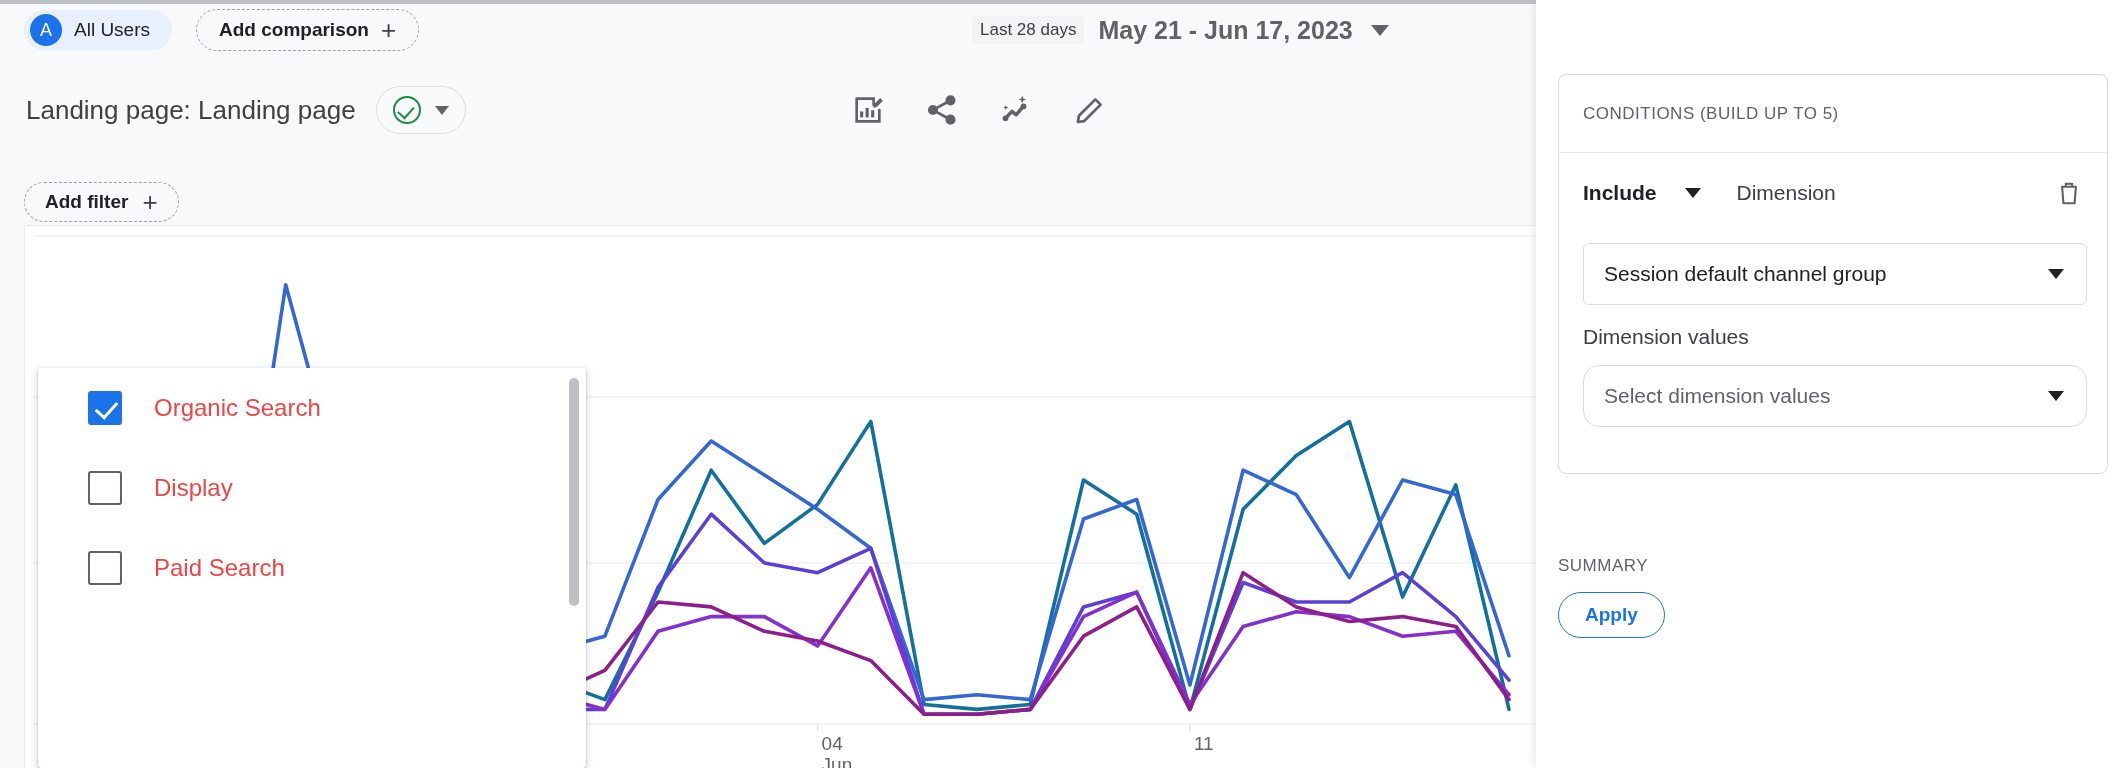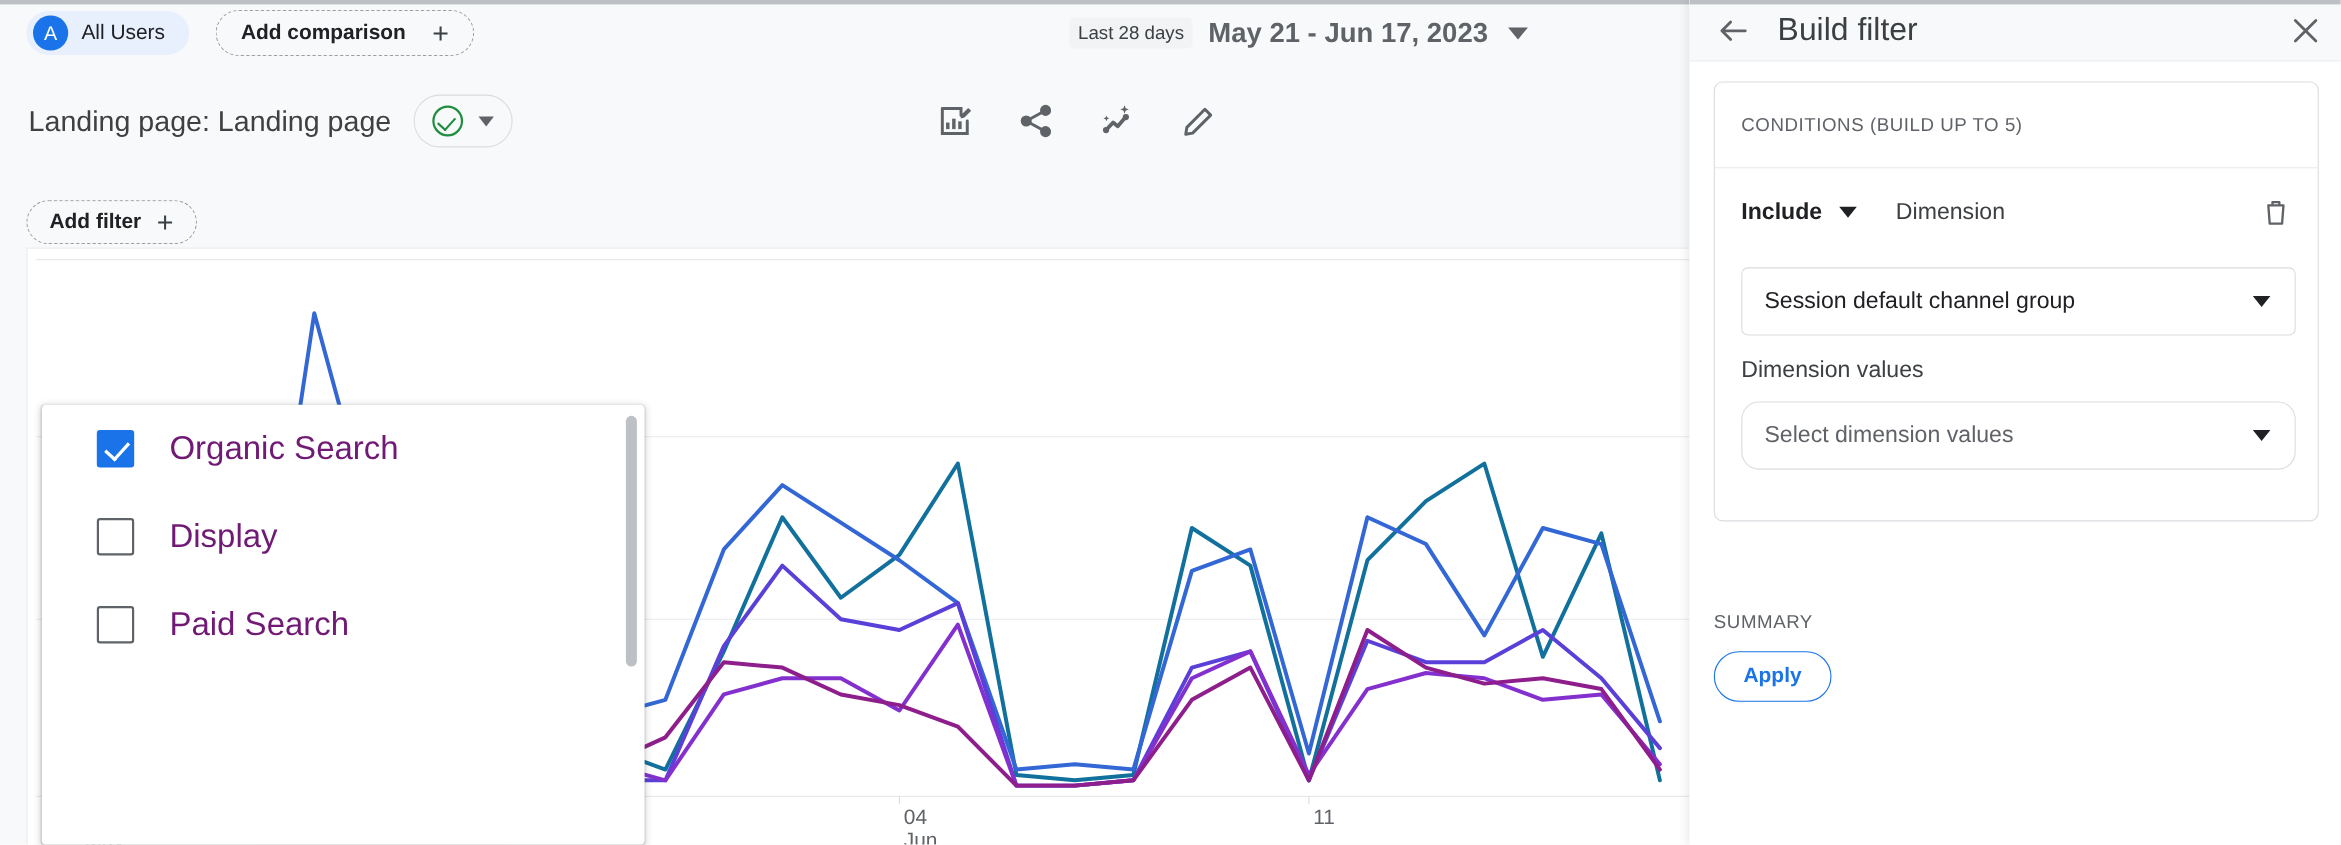--- a/index.html
+++ b/index.html
@@ -37,21 +37,21 @@
   }
   .audience-avatar {
     width: 32px; height: 32px; border-radius: 50%;
     background: #1a73e8; color: #fff;
     display: flex; align-items: center; justify-content: center;
     font-size: 18px; font-weight: 400; line-height: 1;
   }
   .audience-label { font-size: 19px; color: #202124; white-space: nowrap; }
 
   .add-comparison {
-    display: flex; align-items: center; gap: 24px;
+    display: flex; align-items: center; gap: 12px;
     height: 42px; padding: 0 22px;
     margin-left: 24px;
     border: 1.6px dashed #9aa0a6; border-radius: 21px;
     background: transparent;
     cursor: pointer;
   }
   .add-comparison-label { font-size: 19px; color: #202124; font-weight: 700; white-space: nowrap; }
   .plus-glyph { font-size: 26px; color: #3c4043; line-height: 1; font-weight: 300; }
 
   .daterange-wrap {
@@ -199,21 +199,21 @@
     font-size: 17px; letter-spacing: 0.5px;
     color: #5f6368; font-weight: 400; white-space: nowrap;
   }
   .condition-row {
     height: 80px;
     display: flex; align-items: center;
     position: relative;
   }
   .include-select {
     margin-left: 24px;
-    display: flex; align-items: center; gap: 11px;
+    display: flex; align-items: center; gap: 24px;
     cursor: pointer;
   }
   .include-label { font-size: 21px; color: #202124; font-weight: 700; }
   .dimension-label { margin-left: 36px; font-size: 21px; color: #3c4043; }
   .trash-btn { position: absolute; right: 20px; width: 36px; height: 36px; display:flex; align-items:center; justify-content:center; cursor:pointer; }
 
   .dim-select {
     position: absolute; left: 24px; top: 168px;
     width: 504px; height: 62px;
     border: 1px solid #dadce0; border-radius: 6px;
@@ -281,21 +281,21 @@
   }
   .cb.checked { background: #1a73e8; border-color: #1a73e8; }
   .cb.checked::after {
     content: "";
     position: absolute; left: 10px; top: 4px;
     width: 10px; height: 18px;
     border-right: 3.6px solid #fff;
     border-bottom: 3.6px solid #fff;
     transform: rotate(42deg);
   }
-  .values-option-label { margin-left: 32px; font-size: 30px; color: #701a75; white-space: nowrap; }
+  .values-option-label { margin-left: 32px; font-size: 24px; color: #ef4444; white-space: nowrap; }
   .dropdown-scrollbar {
     position: absolute; right: 7px; top: 10px;
     width: 10px; height: 228px;
     background: #bdc1c6; border-radius: 5px;
   }
 </style>
 </head>
 <body>
 
 <div class="page">
@@ -391,34 +391,20 @@
             <div class="x-tick" style="left:1168.9px; top:508.0px;">11</div>
           </div>
       </div>
       <div class="chart-scrollbar-track">
         <div class="chart-scrollbar"></div>
       </div>
     </div>
   </div>
 
   <div class="side-panel">
-    <div class="panel-header">
-      <div class="panel-header-top-rule"></div>
-      <div class="back-arrow">
-        <svg width="32" height="32" viewBox="0 0 24 24" fill="none" stroke="#5f6368" stroke-width="1.9">
-          <path d="M20 12H4M10 6L4 12l6 6" stroke-linecap="round" stroke-linejoin="round"></path>
-        </svg>
-      </div>
-      <div class="panel-title">Build filter</div>
-      <div class="close-x">
-        <svg width="32" height="32" viewBox="0 0 24 24" fill="none" stroke="#5f6368" stroke-width="1.9">
-          <path d="M5 5l14 14M19 5L5 19" stroke-linecap="round"></path>
-        </svg>
-      </div>
-    </div>
 
     <div class="panel-body">
 
       <div class="summary-label">SUMMARY</div>
       <div class="apply-button">Apply</div>
 
       <div class="conditions-card">
         <div class="conditions-head">
           <span class="conditions-head-label">CONDITIONS (BUILD UP TO 5)</span>
         </div>

